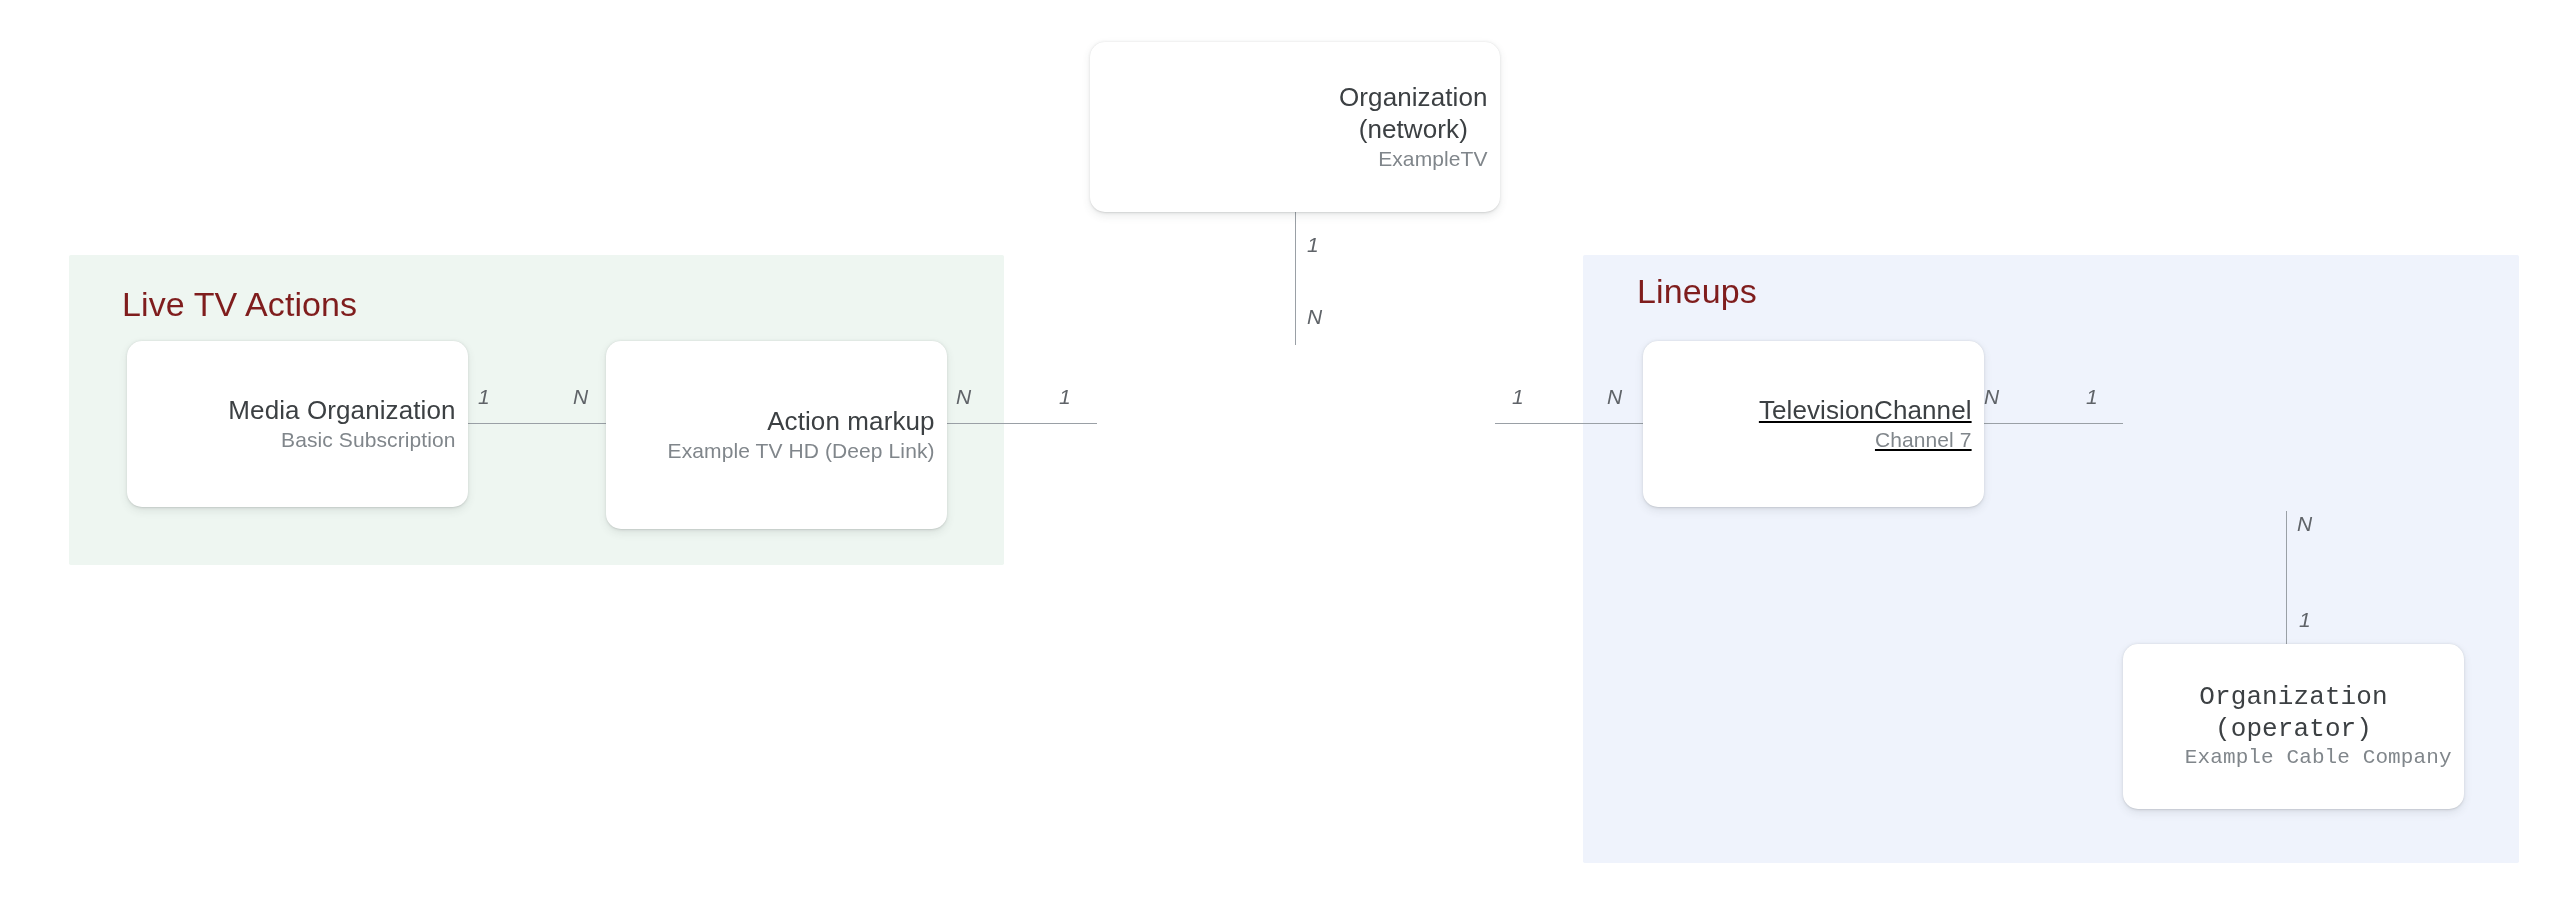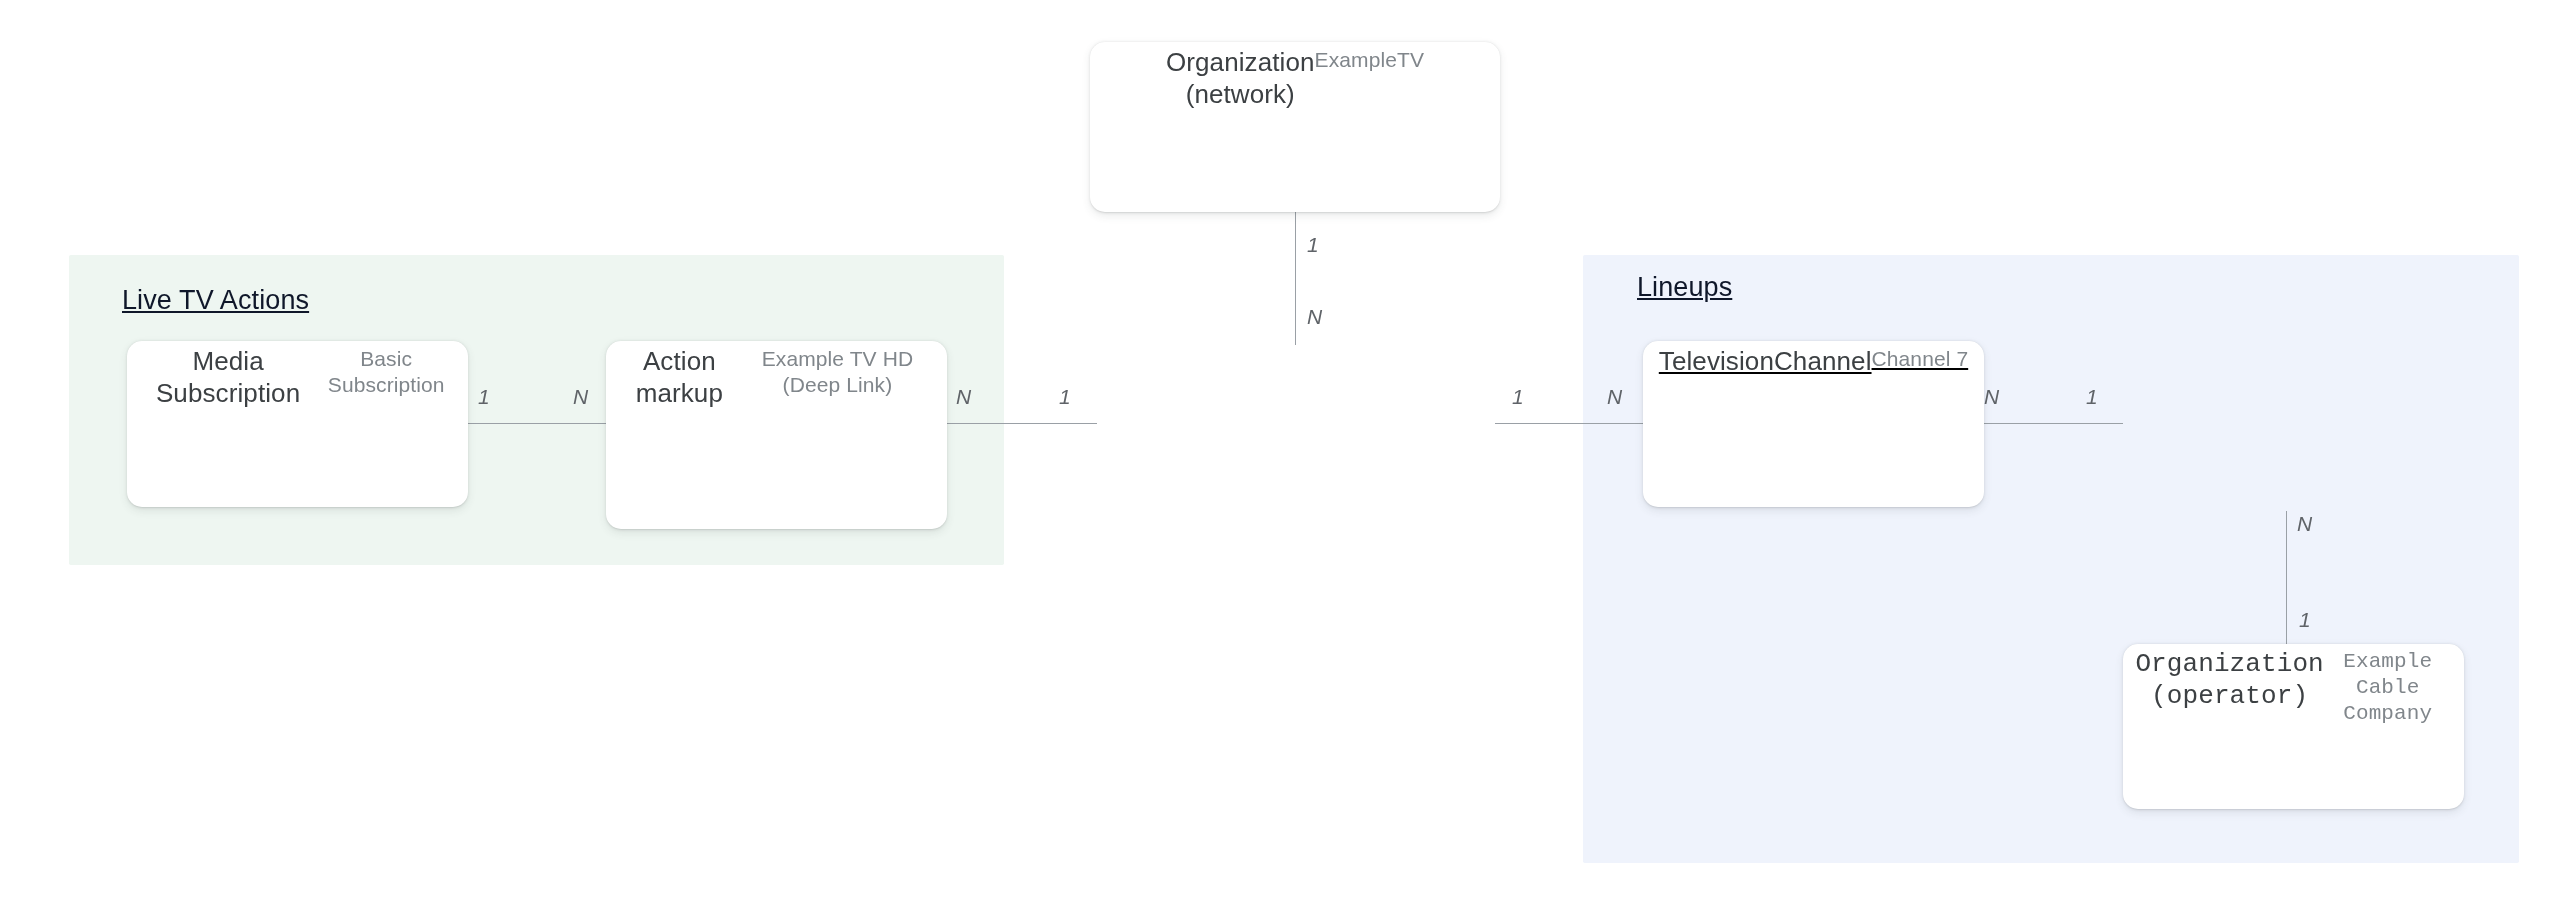--- a/index.html
+++ b/index.html
@@ -19,39 +19,38 @@
     overflow: hidden;
   }
 
   
   .panel {
     position: absolute;
     border-radius: 1.8px;
   }
   .panel-title {
     position: absolute;
-    font-size: 27px;
+    font-size: 34px;
     line-height: 1;
-    color: #0f172a;
+    color: #7f1d1d;
     white-space: nowrap;
     letter-spacing: 0.1px;
-    text-decoration: underline;
   }
 
   
   .node {
     position: absolute;
     background: #ffffff;
     border-radius: 15px;
     box-shadow: 0 0.9px 2.7px rgba(60,64,67,0.12),
                 0 3.5px 8.8px rgba(60,64,67,0.10),
                 0 0.9px 0.9px rgba(60,64,67,0.06);
     display: flex;
-    flex-direction: row;
-    align-items: flex-start;
+    flex-direction: column;
+    align-items: flex-end;
     justify-content: center;
     box-sizing: border-box;
     padding: 5.3px 12.4px;
     z-index: 5;
   }
   .node-title {
     font-size: 26px;
     line-height: 1.22;
     color: #3c4043;
     text-align: center;
@@ -125,21 +124,21 @@
   <div class="card-label" style="left:2297px; top:513px;">N</div>
   <div class="card-label" style="left:2299px; top:609px;">1</div>
 
   <div class="node" style="left:1090px; top:42px; width:410px; height:170px;">
     <div class="node-title">Organization
 (network)</div>
     <div class="node-sub">ExampleTV</div>
   </div>
 
   <div class="node" style="left:127px; top:341px; width:341px; height:166px;">
-    <div class="node-title">Media Subscription</div>
+    <div class="node-title">Media Organization</div>
     <div class="node-sub">Basic Subscription</div>
   </div>
 
   <div class="node" style="left:606px; top:341px; width:341px; height:188px;">
     <div class="node-title">Action markup</div>
     <div class="node-sub">Example TV HD (Deep Link)</div>
   </div>
 
 
   <div class="node" style="left:1643px; top:341px; width:341px; height:166px;text-decoration:underline;">

